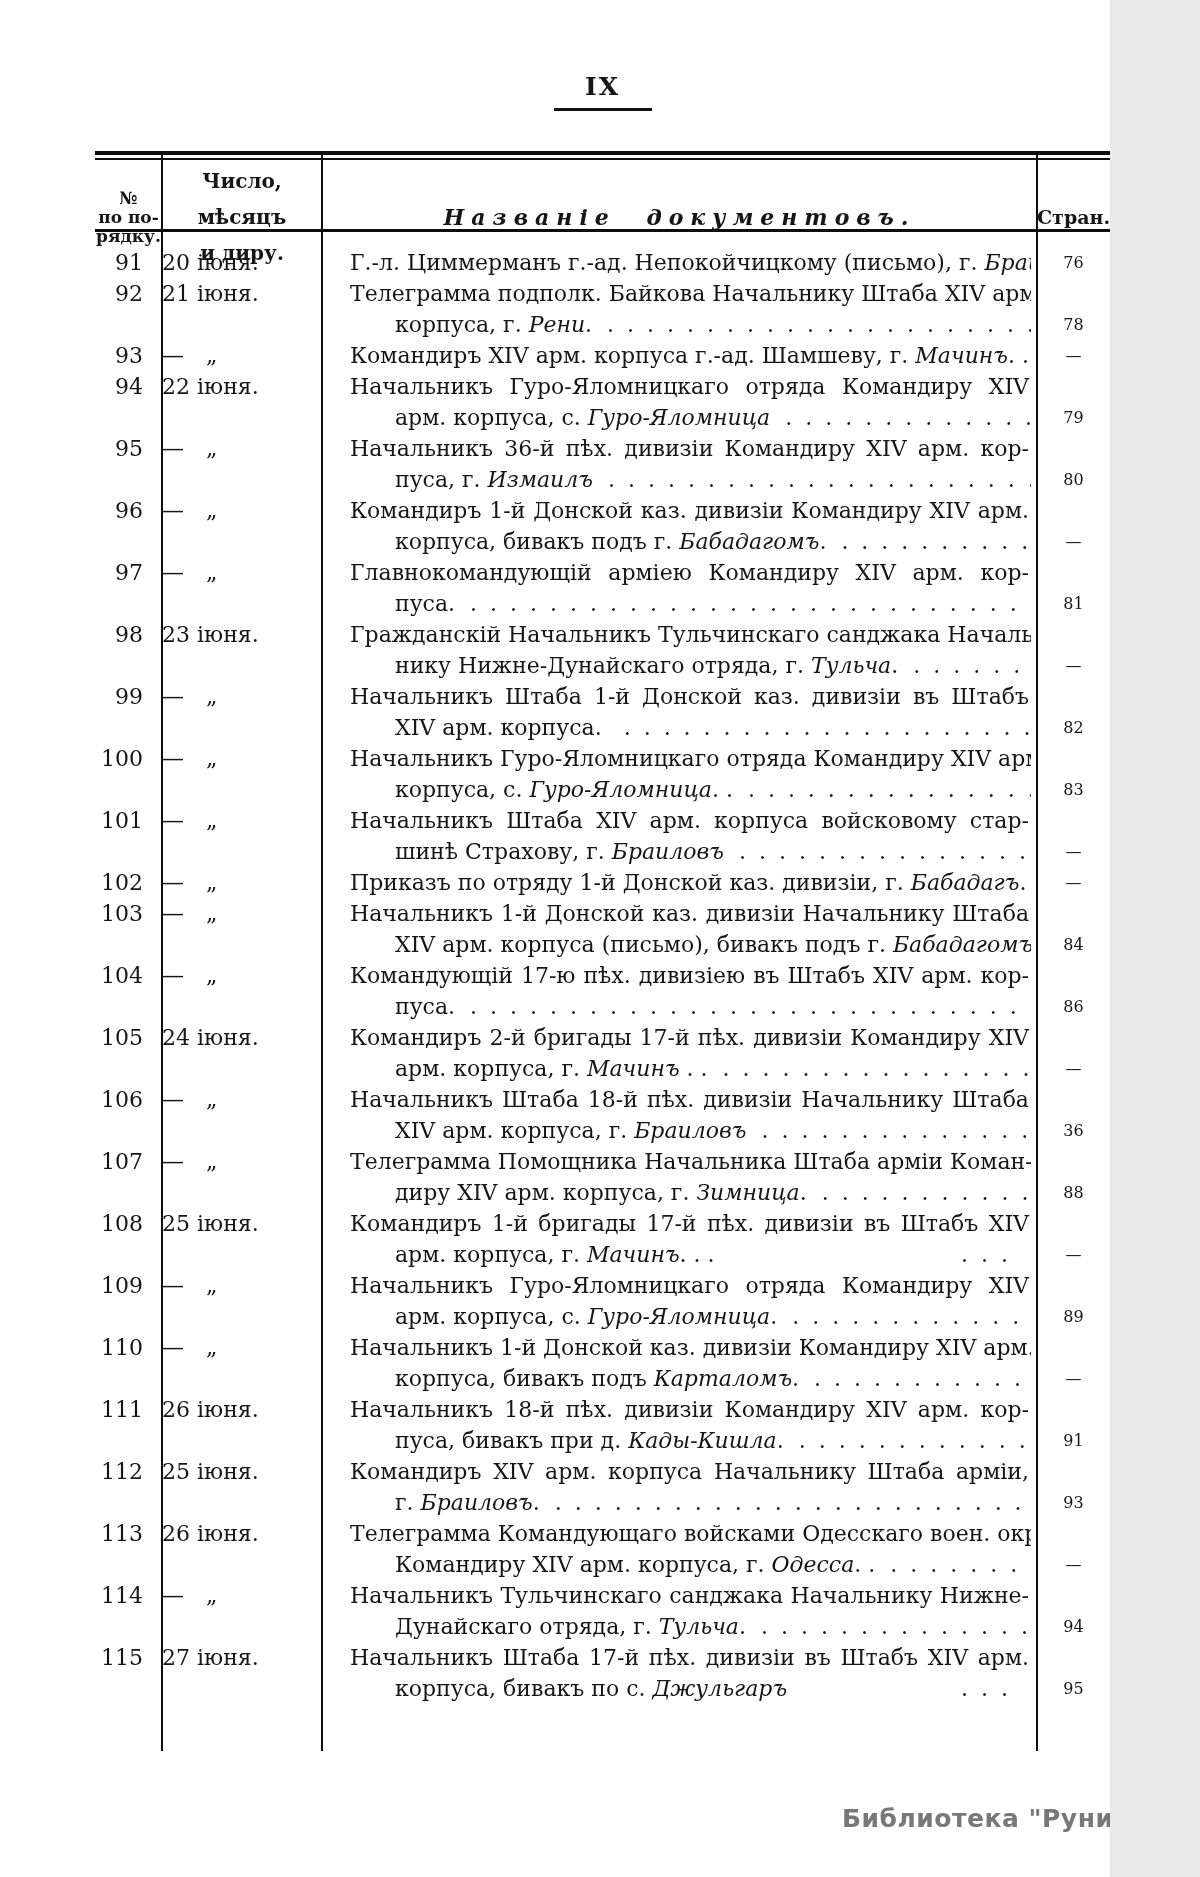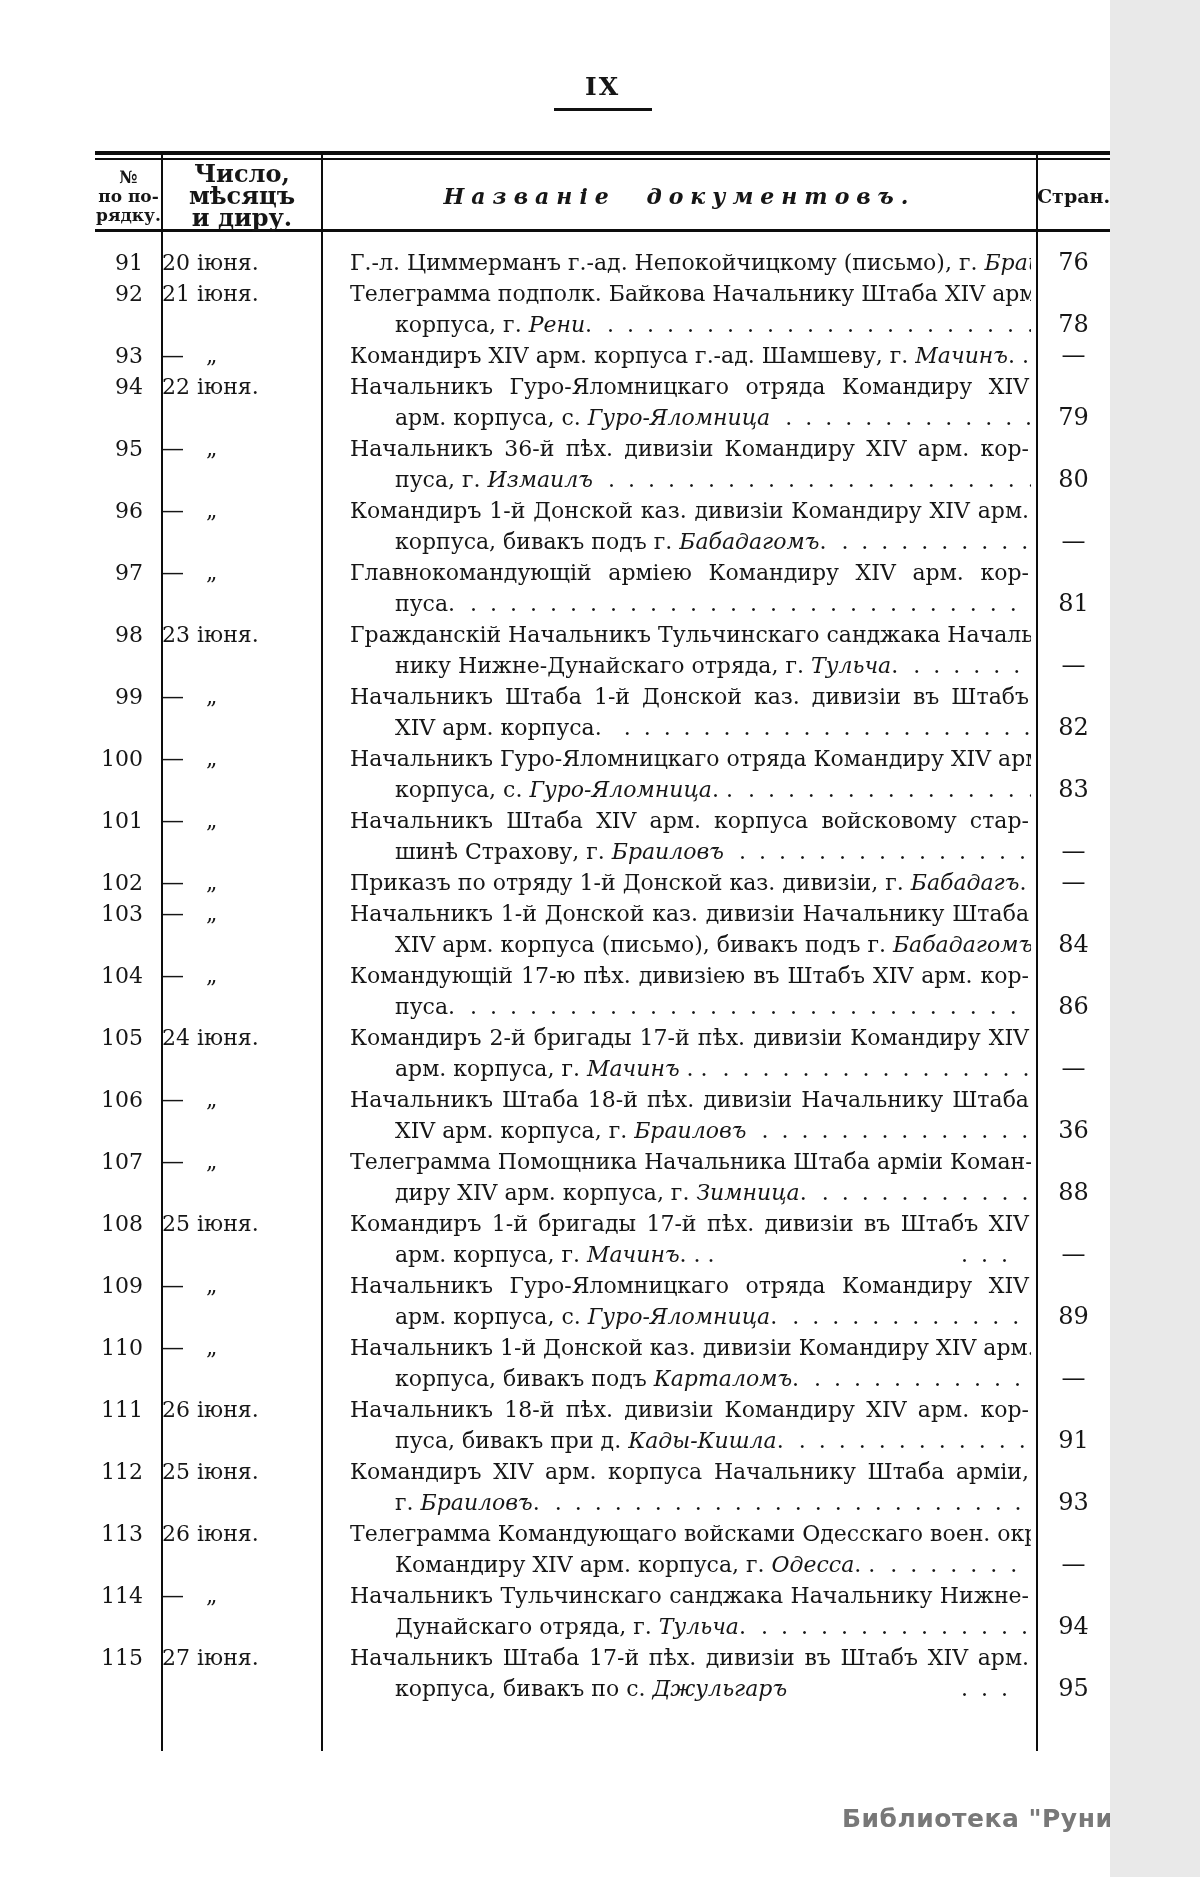--- a/index.html
+++ b/index.html
@@ -32,21 +32,21 @@
   .vl-3{left:941px;}
   
   .thead{
     display:grid;grid-template-columns:67px 160px 715px 73px;
     height:66px;margin-top:8px;
     border-bottom:3px solid #0d0d0d;
     align-items:center;font-weight:700;
   }
   .th{text-align:center;}
   .th-num{font-size:17px;line-height:19px;}
-  .th-date{font-size:24px;line-height:22px;}
+  .th-date{font-size:20px;line-height:36px;}
   .th-title{font-size:22px;letter-spacing:7px;word-spacing:16px;font-style:italic;}
   .th-page{font-size:19px;}
   
   .tbody{padding-top:15px;}
   .row{display:grid;grid-template-columns:67px 160px 715px 73px;}
   .c-num{text-align:right;padding-right:19px;font-size:22px;line-height:31px;}
   .c-date{font-size:22px;line-height:31px;white-space:pre;}
   .c-title{padding-left:28px;padding-right:6px;font-size:22px;}
   .t-line{height:31px;line-height:31px;overflow:hidden;}
   .t-line.jst{
@@ -59,21 +59,21 @@
   }
   .txt{white-space:pre;}
   .it{font-style:italic;}
   .leader{
     flex:1 1 auto;overflow:hidden;white-space:nowrap;
     letter-spacing:13px;margin-left:8px;padding-right:2px;
   }
   .leader-short{text-align:right;padding-right:10px;}
   .c-page{
     display:flex;align-items:flex-end;justify-content:center;
-    font-size:24px;line-height:31px;
+    font-size:16px;line-height:31px;
   }
   
   .watermark{
     position:absolute;left:842px;top:1804px;
     font-family:"DejaVu Sans", sans-serif;
     font-size:25px;font-weight:700;color:#787878;
     letter-spacing:0.5px;white-space:pre;
   }
 </style>
 </head>

